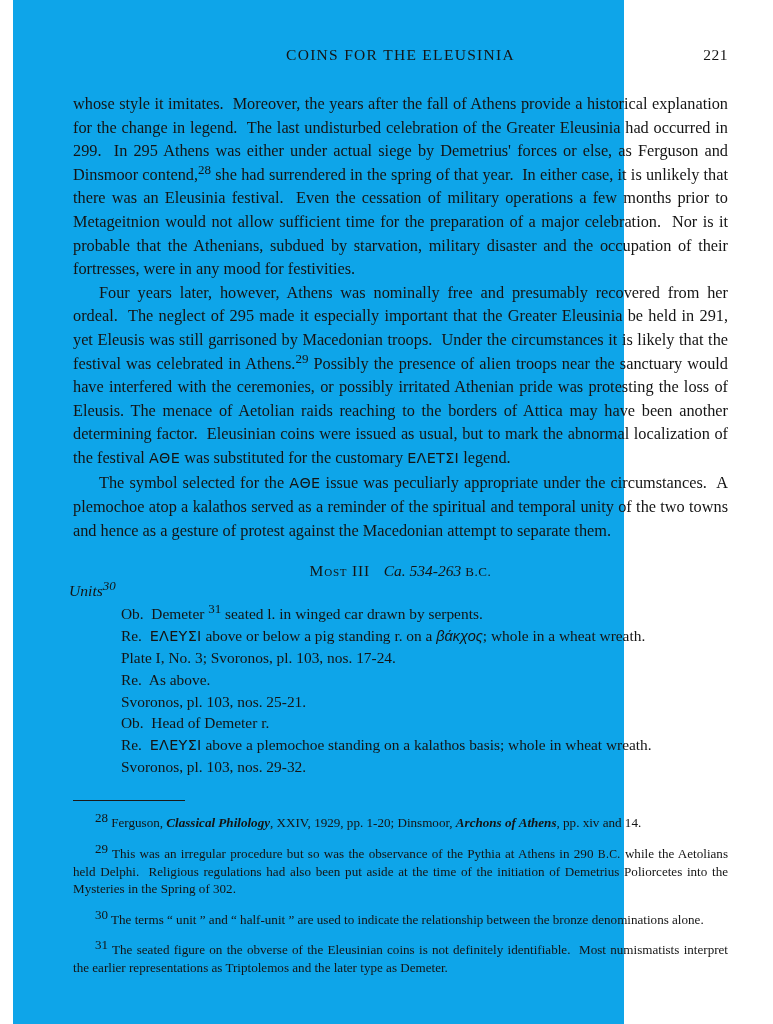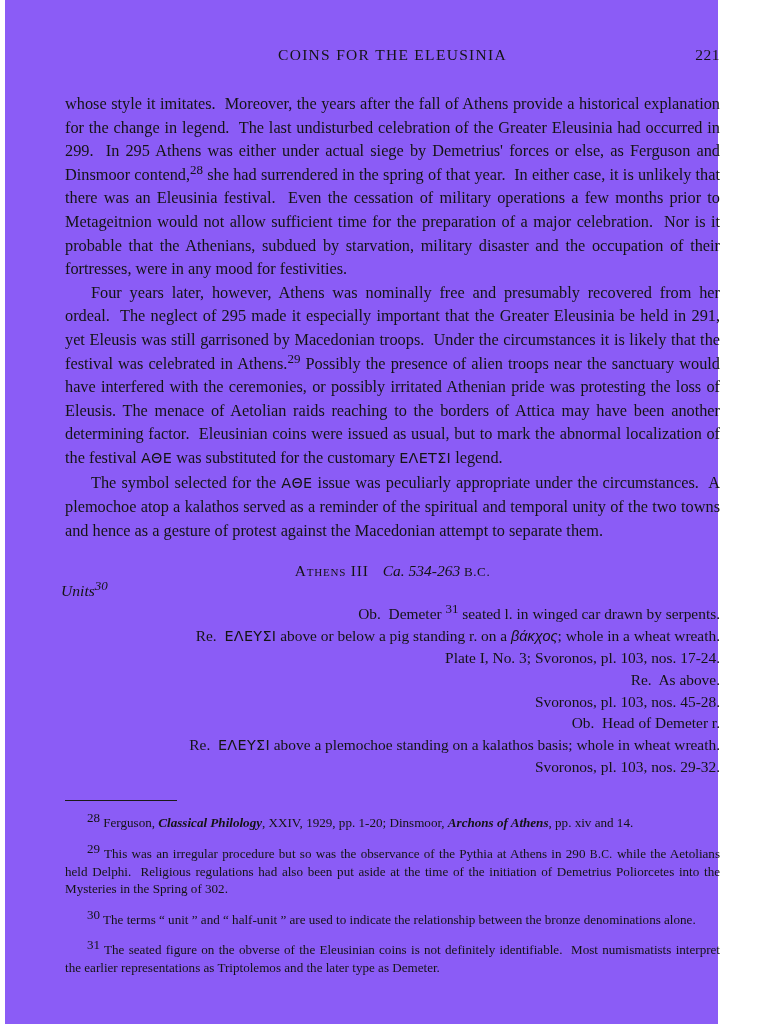--- a/index.html
+++ b/index.html
@@ -10,24 +10,24 @@
   body {
     width: 773px;
     height: 1024px;
     font-family: "Liberation Serif", serif;
     color: #141414;
     position: relative;
     overflow: hidden;
   }
   .page {
     position: absolute;
-    left: 5px; top: 0;
-    width: 713px;
+    left: 13px; top: 0;
+    width: 611px;
     height: 1024px;
-    background: #8b5cf6;
+    background: #0ea5e9;
   }
   .content {
     position: absolute;
     left: 60px;
     top: 46px;
     width: 655px;
   }
   .running-head {
     display: flex;
     align-items: baseline;
@@ -103,21 +103,21 @@
     font-size: 15.6px;
     font-style: italic;
   }
   .entry-list {
     margin-top: 3px;
     margin-left: 48px;
   }
   .entry {
     font-size: 15.4px;
     line-height: 21.6px;
-    text-align: right;
+    text-align: left;
   }
   .footnotes {
     position: absolute;
     left: 60px;
     top: 800px;
     width: 655px;
   }
   .fn-rule {
     width: 112px;
     height: 1px;
@@ -150,32 +150,32 @@
       <span class="folio">221</span>
     </div>
 
     <div class="body-block">
       <p class="para">whose style it imitates.&nbsp; Moreover, the years after the fall of Athens provide a historical explanation for the change in legend.&nbsp; The last undisturbed celebration of the Greater Eleusinia had occurred in 299.&nbsp; In 295 Athens was either under actual siege by Demetrius' forces or else, as Ferguson and Dinsmoor contend,<sup>28</sup> she had surrendered in the spring of that year.&nbsp; In either case, it is unlikely that there was an Eleusinia festival.&nbsp; Even the cessation of military operations a few months prior to Metageitnion would not allow sufficient time for the preparation of a major celebration.&nbsp; Nor is it probable that the Athenians, subdued by starvation, military disaster and the occupation of their fortresses, were in any mood for festivities.</p>
       <p class="para indent">Four years later, however, Athens was nominally free and presumably recovered from her ordeal.&nbsp; The neglect of 295 made it especially important that the Greater Eleusinia be held in 291, yet Eleusis was still garrisoned by Macedonian troops.&nbsp; Under the circumstances it is likely that the festival was celebrated in Athens.<sup>29</sup> Possibly the presence of alien troops near the sanctuary would have interfered with the ceremonies, or possibly irritated Athenian pride was protesting the loss of Eleusis. The menace of Aetolian raids reaching to the borders of Attica may have been another determining factor.&nbsp; Eleusinian coins were issued as usual, but to mark the abnormal localization of the festival <span class="gk">ΑΘΕ</span> was substituted for the customary <span class="gk">ΕΛΕΤΣΙ</span> legend.</p>
       <p class="para indent">The symbol selected for the <span class="gk">ΑΘΕ</span> issue was peculiarly appropriate under the circumstances.&nbsp; A plemochoe atop a kalathos served as a reminder of the spiritual and temporal unity of the two towns and hence as a gesture of protest against the Macedonian attempt to separate them.</p>
     </div>
 
     <div class="group-head">
-      <span class="gname">Athens III</span>
+      <span class="gname">Most III</span>
       <span class="gdate"><span>Ca. 534-263</span> <span class="bc">B.C.</span></span>
     </div>
 
     <div class="units-label"><span>Units</span><sup>30</sup></div>
 
     <div class="entry-list">
       <div class="entry">Ob.&nbsp; Demeter <sup>31</sup> seated l. in winged car drawn by serpents.</div>
       <div class="entry">Re.&nbsp; <span class="gk">ΕΛΕΥΣΙ</span> above or below a pig standing r. on a <span class="gk-it">βάκχος</span>; whole in a wheat wreath.</div>
       <div class="entry">Plate I, No. 3; Svoronos, pl. 103, nos. 17-24.</div>
       <div class="entry">Re.&nbsp; As above.</div>
-      <div class="entry">Svoronos, pl. 103, nos. 45-28.</div>
+      <div class="entry">Svoronos, pl. 103, nos. 25-21.</div>
       <div class="entry">Ob.&nbsp; Head of Demeter r.</div>
       <div class="entry">Re.&nbsp; <span class="gk">ΕΛΕΥΣΙ</span> above a plemochoe standing on a kalathos basis; whole in wheat wreath.</div>
       <div class="entry">Svoronos, pl. 103, nos. 29-32.</div>
     </div>
 
   </div>
 
   <div class="footnotes">
     <div class="fn-rule"></div>
     <p class="fn"><sup>28</sup> Ferguson, <i>Classical Philology</i>, XXIV, 1929, pp. 1-20; Dinsmoor, <i>Archons of Athens</i>, pp. xiv and 14.</p>

